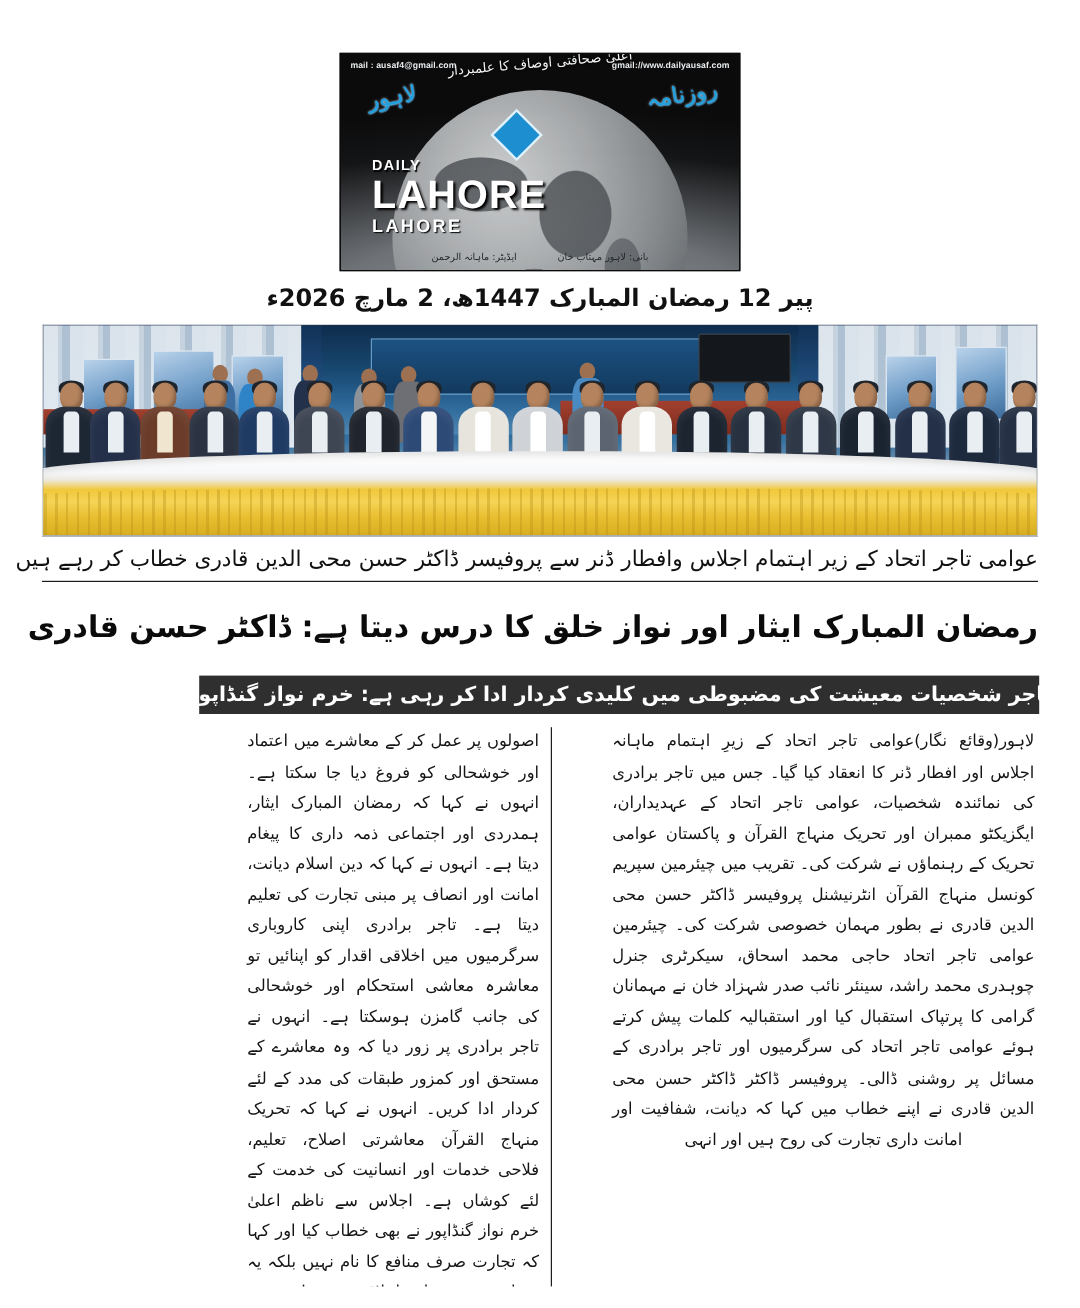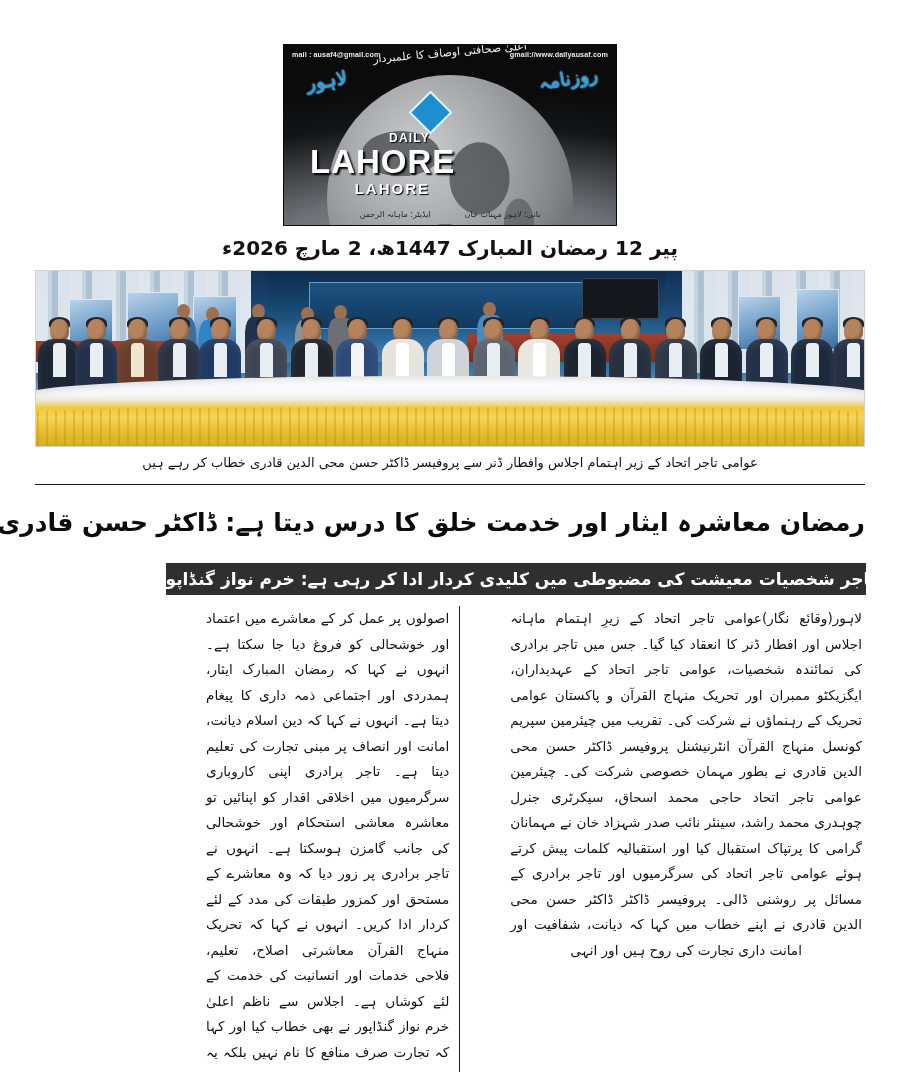--- a/index.html
+++ b/index.html
@@ -143,21 +143,21 @@
     background: #1d8fd0;
     transform: rotate(45deg);
     box-shadow: 0 0 0 2px #dff1fb;
     z-index: 6;
   }
   .mh-en {
     position: absolute;
     left: 26px;
     top: 86px;
     z-index: 7;
-    text-align: right;
+    text-align: left;
     width: 120px;
     font-family: "Liberation Sans", sans-serif;
     color: #ffffff;
   }
   .mh-en .daily {
     font-size: 12px;
     font-weight: bold;
     letter-spacing: 1.2px;
     text-shadow: 1px 1px 1px #000;
   }
@@ -368,21 +368,21 @@
 
   
   .caption {
     position: absolute;
     left: 35px;
     top: 455px;
     width: 830px;
     text-align: center;
     direction: rtl;
     font-family: "DejaVu Sans", sans-serif;
-    font-size: 13px;
+    font-size: 18px;
     color: #111;
     white-space: nowrap;
   }
   .caption-rule {
     position: absolute;
     left: 35px;
     top: 484px;
     width: 830px;
     height: 1px;
     background: #1b1b1b;
@@ -652,21 +652,21 @@
         <div class="shirt"></div>
       </div>
   </div>
 
   <div class="ph-table"></div>
 </div>
 
 <div class="caption">عوامی تاجر اتحاد کے زیر اہتمام اجلاس وافطار ڈنر سے پروفیسر ڈاکٹر حسن محی الدین قادری خطاب کر رہے ہیں</div>
 <div class="caption-rule"></div>
 
-<div class="headline">رمضان معاشرہ ایثار اور خدمت خلق کا درس دیتا ہے: ڈاکٹر حسن قادری</div>
+<div class="headline">رمضان المبارک ایثار اور نواز خلق کا درس دیتا ہے: ڈاکٹر حسن قادری</div>
 
 <div class="subhead">
   <span>تاجر شخصیات معیشت کی مضبوطی میں کلیدی کردار ادا کر رہی ہے: خرم نواز گنڈاپور</span>
 </div>
 
 <div class="columns">
   <div class="col col-left">اصولوں پر عمل کر کے معاشرے میں اعتماد اور خوشحالی کو فروغ دیا جا سکتا ہے۔ انہوں نے کہا کہ رمضان المبارک ایثار، ہمدردی اور اجتماعی ذمہ داری کا پیغام دیتا ہے۔ انہوں نے کہا کہ دین اسلام دیانت، امانت اور انصاف پر مبنی تجارت کی تعلیم دیتا ہے۔ تاجر برادری اپنی کاروباری سرگرمیوں میں اخلاقی اقدار کو اپنائیں تو معاشرہ معاشی استحکام اور خوشحالی کی جانب گامزن ہوسکتا ہے۔ انہوں نے تاجر برادری پر زور دیا کہ وہ معاشرے کے مستحق اور کمزور طبقات کی مدد کے لئے کردار ادا کریں۔ انہوں نے کہا کہ تحریک منہاج القرآن معاشرتی اصلاح، تعلیم، فلاحی خدمات اور انسانیت کی خدمت کے لئے کوشاں ہے۔ اجلاس سے ناظم اعلیٰ خرم نواز گنڈاپور نے بھی خطاب کیا اور کہا کہ تجارت صرف منافع کا نام نہیں بلکہ یہ سماجی خدمت اور اخلاقی ذمہ داری بھی ہے۔</div>
   <div class="col col-right">لاہور(وقائع نگار)عوامی تاجر اتحاد کے زیرِ اہتمام ماہانہ اجلاس اور افطار ڈنر کا انعقاد کیا گیا۔ جس میں تاجر برادری کی نمائندہ شخصیات، عوامی تاجر اتحاد کے عہدیداران، ایگزیکٹو ممبران اور تحریک منہاج القرآن و پاکستان عوامی تحریک کے رہنماؤں نے شرکت کی۔ تقریب میں چیئرمین سپریم کونسل منہاج القرآن انٹرنیشنل پروفیسر ڈاکٹر حسن محی الدین قادری نے بطور مہمان خصوصی شرکت کی۔ چیئرمین عوامی تاجر اتحاد حاجی محمد اسحاق، سیکرٹری جنرل چوہدری محمد راشد، سینئر نائب صدر شہزاد خان نے مہمانان گرامی کا پرتپاک استقبال کیا اور استقبالیہ کلمات پیش کرتے ہوئے عوامی تاجر اتحاد کی سرگرمیوں اور تاجر برادری کے مسائل پر روشنی ڈالی۔ پروفیسر ڈاکٹر ڈاکٹر حسن محی الدین قادری نے اپنے خطاب میں کہا کہ دیانت، شفافیت اور امانت داری تجارت کی روح ہیں اور انہی</div>
 </div>
 

